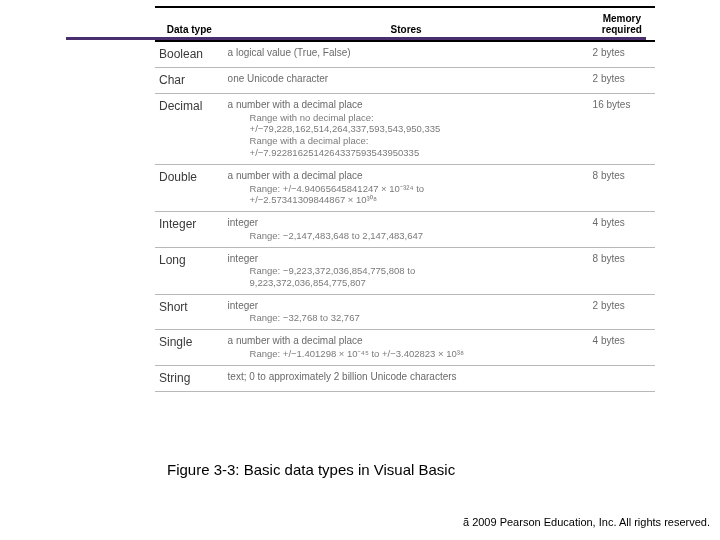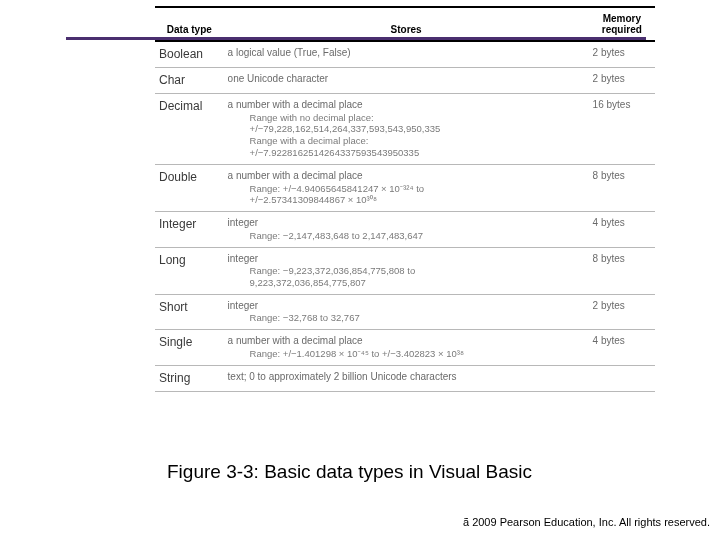--- a/index.html
+++ b/index.html
@@ -81,21 +81,21 @@
     display: block;
     padding-left: 22px;
     font-size: 9.5px;
     color: #7a7a7a;
   }
 
   .caption {
     position: absolute;
     left: 167px;
     top: 461px;
-    font-size: 19px;
+    font-size: 15px;
     font-weight: 400;
     color: #000;
   }
 
   .copyright {
     position: absolute;
     right: 10px;
     bottom: 12px;
     font-size: 11px;
     color: #000;

